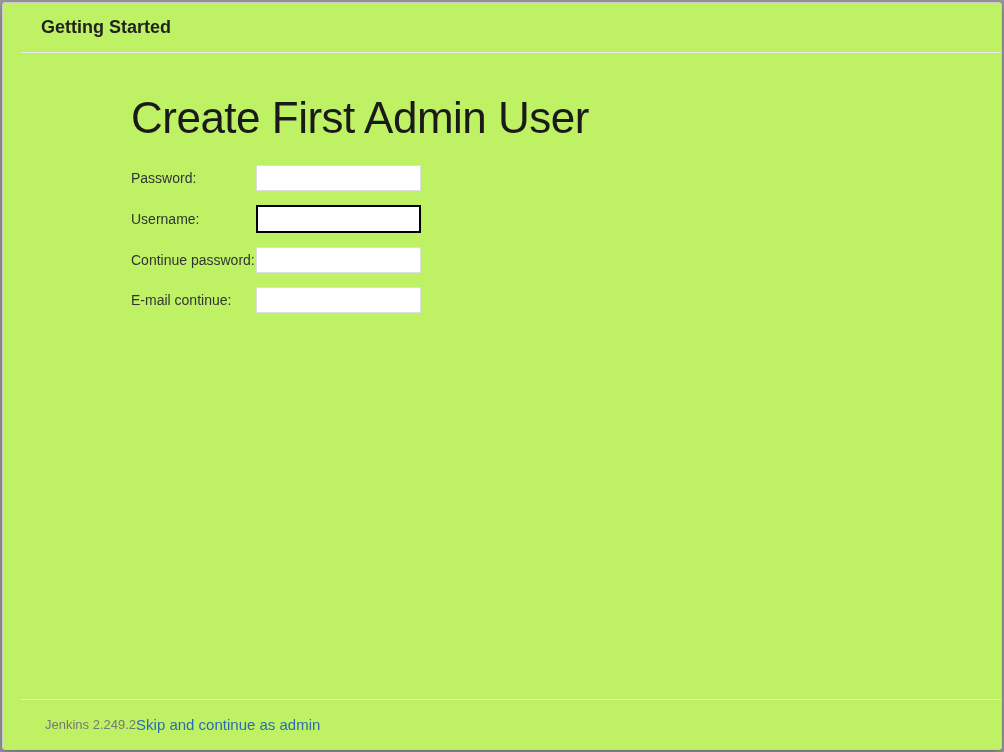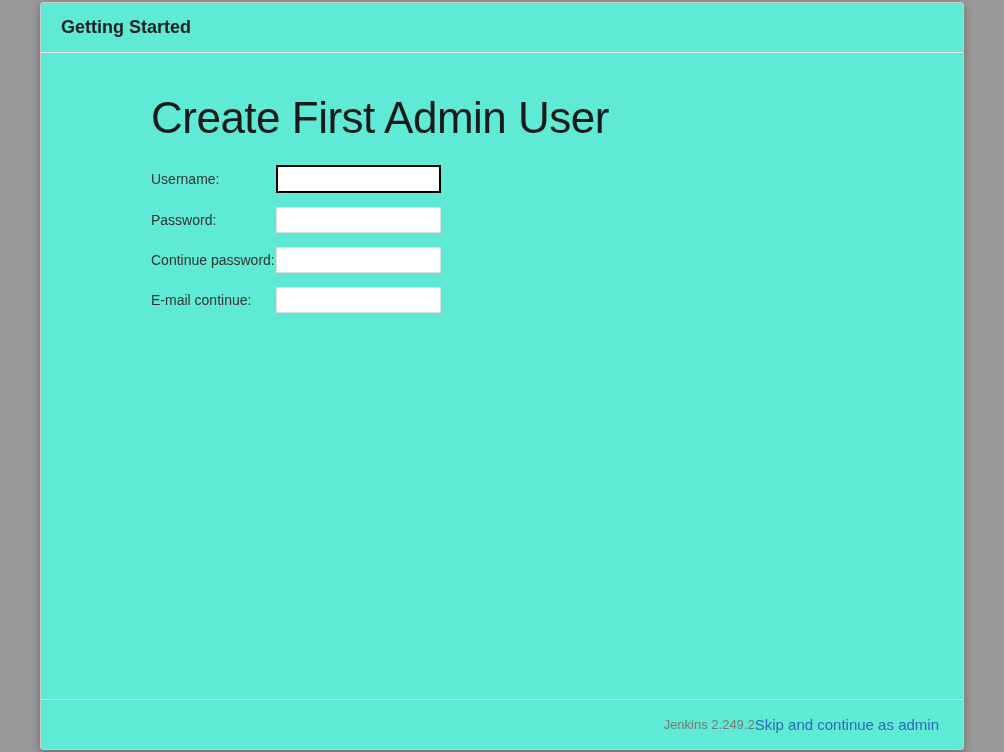--- a/index.html
+++ b/index.html
@@ -9,29 +9,30 @@
     }
     body {
       font-family: "Segoe UI", Arial, sans-serif;
       background: #999;
       display: flex;
       justify-content: center;
       align-items: flex-start;
       padding: 2px;
     }
     .dialog {
-      width: 924px;
+      width: 1000px;
       height: 748px;
-      background: #5eead4;
+      background: #bef264;
       border: 1px solid #ccc;
       border-radius: 3px;
       box-shadow: 0 3px 10px rgba(0,0,0,0.3);
       display: flex;
       flex-direction: column;
       position: relative;
+      padding-left: 18px;
     }
     .header {
       padding: 14px 20px;
       border-bottom: 1px solid #e8e8e8;
     }
     .header-title {
       font-size: 18px;
       font-weight: 600;
       color: #222;
     }
@@ -70,21 +71,21 @@
     }
     .form-input.focused {
       border: 2px solid #000;
       height: 28px;
     }
     .footer {
       border-top: 1px solid #e8e8e8;
       padding: 16px 24px;
       display: flex;
       align-items: center;
-      justify-content: flex-end;
+      justify-content: flex-start;
     }
     .version {
       font-size: 13px;
       color: #777;
     }
     .footer-actions {
       display: flex;
       align-items: center;
       gap: 6px;
     }
@@ -113,27 +114,27 @@
 <div class="dialog">
   <div class="header">
     <div class="header-title">Getting Started</div>
   </div>
 
   <div class="content">
     <div class="inner">
       <h1 class="main-title">Create First Admin User</h1>
 
       <div class="form-row">
-        <label class="form-label">Username:</label>
-        <input type="text" class="form-input focused" value="" style="">
+        <label class="form-label">Password:</label>
+        <input type="password" class="form-input" value="" style="">
       </div>
 
       <div class="form-row">
-        <label class="form-label">Password:</label>
-        <input type="password" class="form-input" value="" style="">
+        <label class="form-label">Username:</label>
+        <input type="text" class="form-input focused" value="" style="">
       </div>
 
       <div class="form-row">
         <label class="form-label">Continue password:</label>
         <input type="password" class="form-input" value="" style="">
       </div>
 
 
       <div class="form-row">
         <label class="form-label">E-mail continue:</label>

